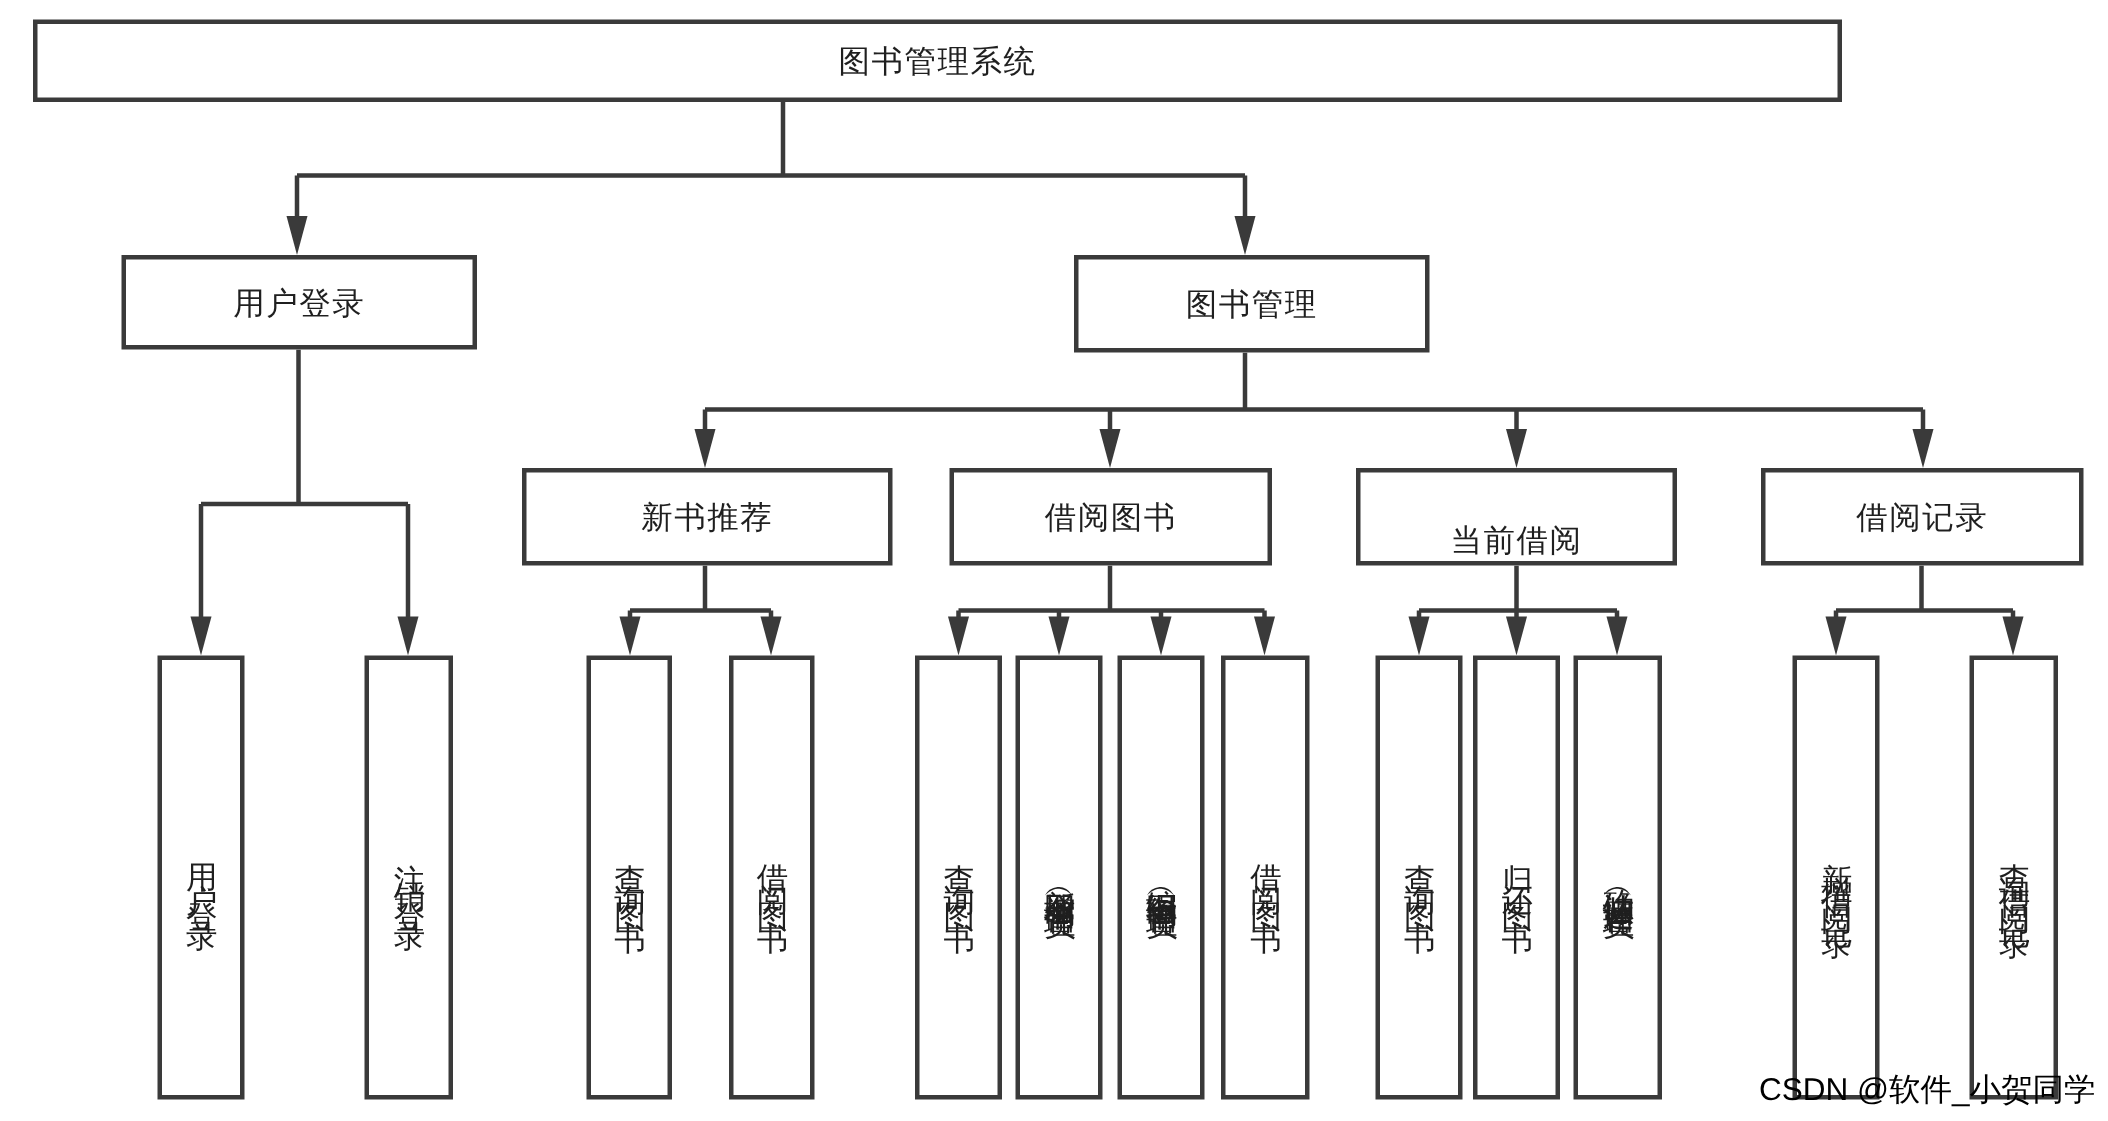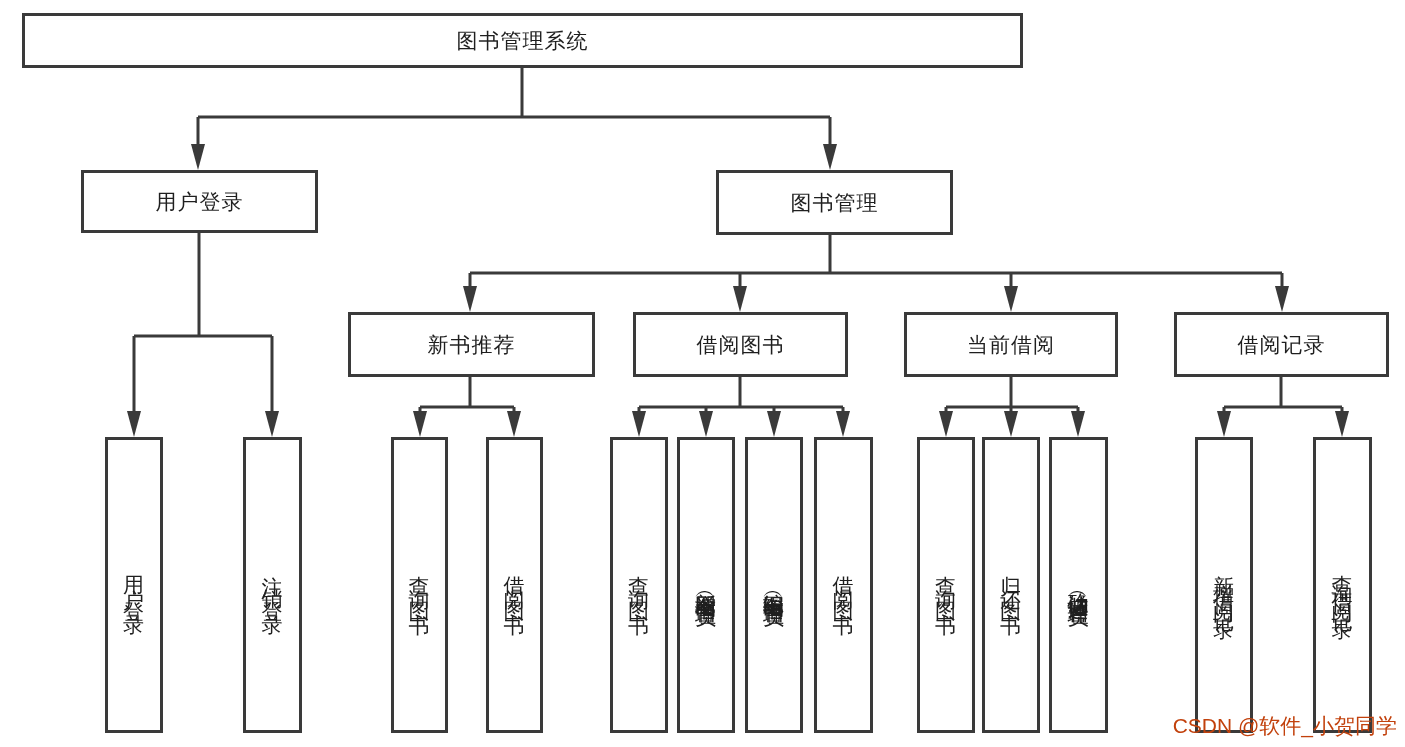--- a/index.html
+++ b/index.html
@@ -40,21 +40,21 @@
     line-height: 1;
   }
   .s4 { letter-spacing: 13px; }
   .s6 { letter-spacing: 9px;  }
   .s9 { letter-spacing: 2px;  }
   .watermark {
     position: absolute;
     right: 8px;
     bottom: 7px;
     font-size: 21px;
-    color: #c2410c;
+    color: #000000;
     z-index: 5;
     white-space: nowrap;
   }
 </style>
 </head>
 <body>
 
 <div class="canvas">
 
   <svg class="wires" viewBox="0 0 1405 747">
@@ -104,38 +104,38 @@
       <polygon points="767,411 781,411 774,437"></polygon>
       <polygon points="836,411 850,411 843,437"></polygon>
       <polygon points="939,411 953,411 946,437"></polygon>
       <polygon points="1004,411 1018,411 1011,437"></polygon>
       <polygon points="1071,411 1085,411 1078,437"></polygon>
       <polygon points="1217,411 1231,411 1224,437"></polygon>
       <polygon points="1335,411 1349,411 1342,437"></polygon>
     </g>
   </svg>
 
-  <div class="box" style="left:22px; top:13px; width:1001px; height:55px;">
+  <div class="box" style="left:22px; top:13px; width:1206px; height:55px;">
     <span class="hlabel">图书管理系统</span>
   </div>
 
   <div class="box" style="left:81px; top:170px; width:237px; height:63px;">
     <span class="hlabel">用户登录</span>
   </div>
   <div class="box" style="left:716px; top:170px; width:237px; height:65px;">
     <span class="hlabel">图书管理</span>
   </div>
 
   <div class="box" style="left:348px; top:312px; width:247px; height:65px;">
     <span class="hlabel">新书推荐</span>
   </div>
   <div class="box" style="left:633px; top:312px; width:215px; height:65px;">
     <span class="hlabel">借阅图书</span>
   </div>
-  <div class="box" style="left:904px; top:312px; width:214px; height:65px;">
+  <div class="box" style="left:904px; top:312px; width:214px; height:65px;align-items:flex-end;">
     <span class="hlabel">当前借阅</span>
   </div>
   <div class="box" style="left:1174px; top:312px; width:215px; height:65px;justify-content:center;">
     <span class="hlabel">借阅记录</span>
   </div>
 
   <div class="box" style="left:105px; top:437px; width:58px; height:296px;">
     <span class="vlabel s4">用户登录</span>
   </div>
   <div class="box" style="left:243px; top:437px; width:59px; height:296px;">

